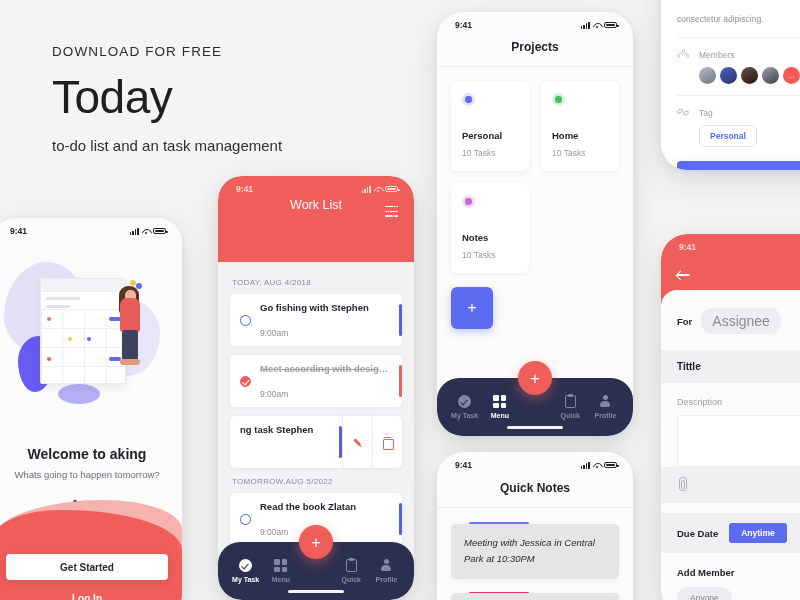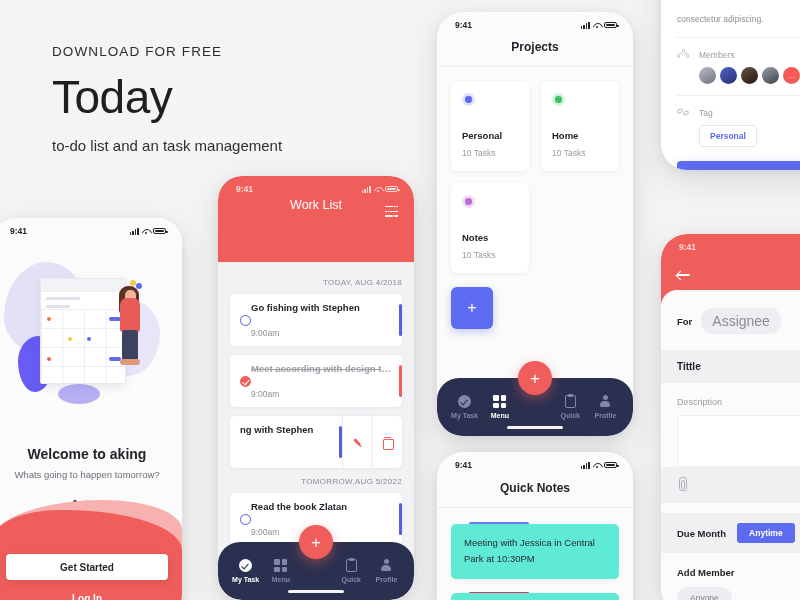--- a/index.html
+++ b/index.html
@@ -100,24 +100,24 @@
   .wl-filter { position:absolute; right: 16px; top: 30px; width: 13px; height: 11px; }
   .wl-filter i { position:absolute; left:0; right:0; height: 1.4px; background:#fff; border-radius:1px; }
   .wl-filter i:nth-child(1){top:0} .wl-filter i:nth-child(2){top:4.6px} .wl-filter i:nth-child(3){top:9.2px}
   .wl-filter b { position:absolute; width:3px;height:3px;border-radius:50%;background:#fff;border:1px solid #ef5e5b }
   .wl-filter b:nth-child(4){left:8px;top:-0.8px} .wl-filter b:nth-child(5){left:2px;top:3.8px} .wl-filter b:nth-child(6){left:7px;top:8.4px}
   .wl-tabs { position:absolute; bottom:0; left:0; right:0; display:flex; }
   .wl-tab { flex:1; text-align:center; font-size: 10.5px; padding-bottom: 7px; color:#f6b5b3; font-weight:400; }
   .wl-tab.active { color:#fff; font-weight:700; position:relative; }
   .wl-tab.active::after { content:""; position:absolute; left: 22%; right: 22%; bottom:0; height: 2px; background:#fff; border-radius:2px; }
   .wl-body { padding: 10px 12px 0; }
-  .wl-daylabel { font-size: 8px; color:#8b8b95; letter-spacing:.3px; margin: 6px 0 7px 2px; text-align: right; }
+  .wl-daylabel { font-size: 8px; color:#8b8b95; letter-spacing:.3px; margin: 6px 0 7px 2px; }
   .task-card {
     background:#fff; border-radius: 5px; padding: 8px 10px; margin-bottom: 9px;
-    display:flex; align-items:center; position: relative; overflow:hidden;
+    display:flex; align-items:center; gap: 9px; position: relative; overflow:hidden;
     box-shadow: 0 1px 4px rgba(60,60,90,.06);
   }
   .tick { width: 11px; height: 11px; border-radius:50%; border: 1.8px solid #4f5fe8; flex:none; }
   .tick.done { background:#ef5e5b; border-color:#ef5e5b; position:relative; }
   .tick.done::after { content:""; position:absolute; left:3px; top:1.5px; width:3px; height:6px; border:1.6px solid #fff; border-top:0; border-left:0; transform: rotate(42deg); }
   .task-main { flex:1; min-width:0; }
   .task-name { font-size: 9.5px; font-weight:700; color:#24242c; white-space:nowrap; overflow:hidden; text-overflow:ellipsis; }
   .task-name.struck { color:#9d9da6; text-decoration: line-through; }
   .task-time { font-size: 8.5px; color:#8d8d97; margin-top: 15px; }
   .task-bar { position:absolute; right:0; top: 10px; bottom: 10px; width: 3px; border-radius: 2px; }
@@ -171,22 +171,22 @@
   .pj-add { width: 42px; height: 42px; border-radius: 6px; background:#5c6bf0; color:#fff;
     display:flex; align-items:center; justify-content:center; font-size: 16px; font-weight:300;
     margin: 14px 0 0 14px; box-shadow: 0 3px 9px rgba(92,107,240,.35); }
 
   
   #phone-notes { left: 437px; top: 452px; width: 196px; height: 180px; border-radius: 26px; }
   .qn-title { text-align:center; font-size: 12px; font-weight:700; color:#23232b; margin-top: 7px; }
   .qn-sep { height:1px; background:#ededf1; margin-top: 12px; }
   .note-wrap { padding: 14px 14px 0; }
   .note-acc { width: 60px; height: 2.5px; border-radius:2px; margin-left: 18px; }
-  .note-card { background:#5eead4; border-radius: 5px; padding: 11px 13px; margin-top: -1px;
-    box-shadow: 0 1px 5px rgba(60,60,90,.07); }
+  .note-card { background:#e5e5e5; border-radius: 5px; padding: 11px 13px; margin-top: -1px;
+    box-shadow: 0 1px 5px rgba(60,60,90,.07); font-style: italic; }
   .note-txt { font-size: 9.5px; color:#2a2a33; line-height: 1.75; }
 
   
   #phone-detail { left: 661px; top: -120px; width: 196px; height: 290px; border-radius: 26px; background:#fff; }
   .dt-desc { font-size: 8.5px; color:#8d8d97; padding: 0 16px; line-height: 1.7; margin-top: 132px; }
   .dt-sep { height:1px; background:#eeeef2; margin: 11px 16px 0; }
   .dt-row { display:flex; align-items:center; gap: 9px; padding: 11px 16px 0; }
   .dt-lbl { font-size: 8.5px; color:#9a9aa4; }
   .ic-members { width:13px;height:11px;position:relative;flex:none }
   .ic-members b{position:absolute;width:3.2px;height:3.2px;border-radius:50%;border:1px solid #b9b9c2}
@@ -346,21 +346,21 @@
         <div class="tick done"></div>
         <div class="task-main">
           <div class="task-name struck">Meet according with design team...</div>
           <div class="task-time">9:00am</div>
         </div>
         <div class="task-bar" style="background:#ef5e5b"></div>
       </div>
 
       <div class="swipe-row">
         <div class="swipe-card">
-          <div class="task-name">ng with Stephen</div>
+          <div class="task-name">ng task Stephen</div>
           <div class="task-time" style="color:#c9c9d1">&nbsp;</div>
           <div class="task-bar" style="background:#4f5fe8"></div>
         </div>
         <div class="swipe-act">
             <span class="pencil"></span>
           </div>
         <div class="swipe-act last">
             <span class="trash"></span>
           </div>
       </div>
@@ -570,21 +570,21 @@
         <span class="chip">Pr</span>
       </div>
       <div class="nt-field">Tittle</div>
       <div class="nt-desc-lbl">Description</div>
       <div class="nt-textarea"></div>
       <div class="nt-attach">
         <span class="clip-ic"></span>
       </div>
       <div style="height:10px"></div>
       <div class="nt-due">
-        <span class="nt-lbl">Due Month</span>
+        <span class="nt-lbl">Due Date</span>
         <span class="chip-blue">Anytime</span>
       </div>
       <div class="nt-member-lbl">Add Member</div>
       <div class="chip-anyone">Anyone</div>
       
     </div>
   </div>
 
 </div>
 

